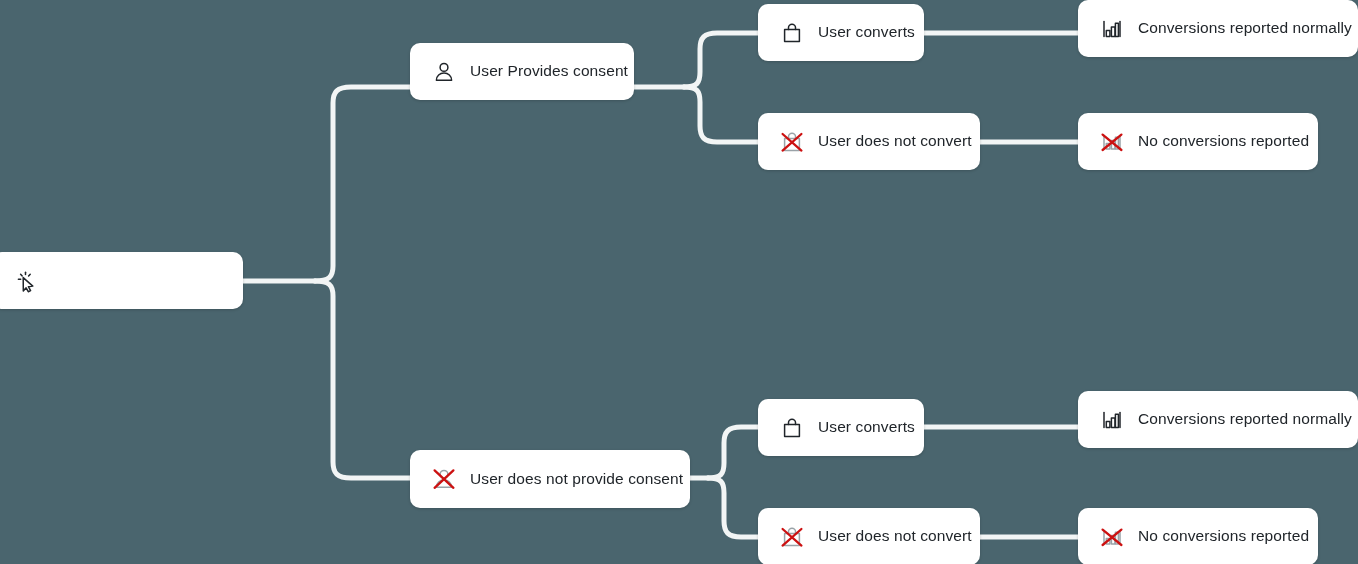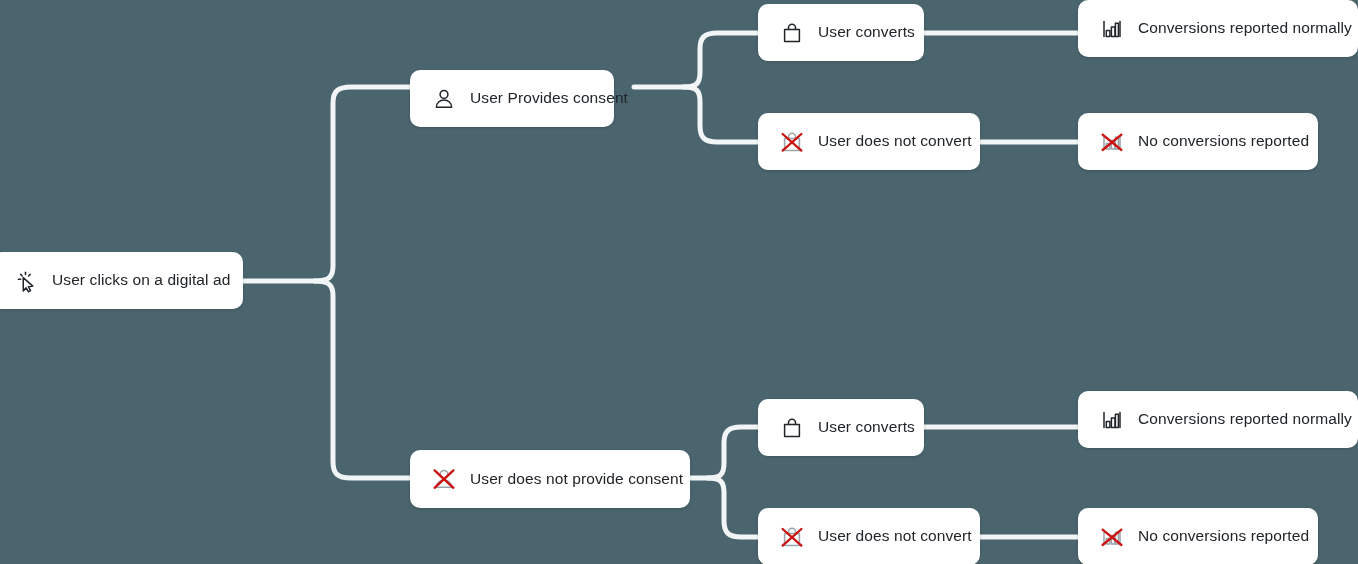--- a/index.html
+++ b/index.html
@@ -81,24 +81,23 @@
   <div class="node" style="left:-8px; top:252px; width:251px; height:57px;">
     <svg class="ico" viewBox="0 0 24 24">
       <g stroke="#20252a" stroke-width="1.5" stroke-linecap="round" fill="none">
         <path d="M11.5 3.3 V5.6"></path>
         <path d="M6.6 5.2 L8.2 6.9"></path>
         <path d="M16.2 5.2 L14.6 6.9"></path>
         <path d="M4.4 10.2 H6.7"></path>
       </g>
       <path d="M9.2 8.6 L18.8 17.1 L14.4 17.7 L16.6 21.6 L14.3 22.7 L12.1 18.8 L9.3 22.0 Z" fill="#ffffff" stroke="#20252a" stroke-width="1.5" stroke-linejoin="round"></path>
     </svg>
-    <span class="lbl">User clicks on a digital ad</span>
-  </div>
-
-  <div class="node" style="left:410px; top:70px; width:204px; height:57px;">
+  </div>
+
+  <div class="node" style="left:410px; top:43px; width:224px; height:57px;">
     <svg class="ico" viewBox="0 0 24 24">
       <circle cx="12" cy="7.4" r="3.9" fill="none" stroke="#20252a" stroke-width="1.5"></circle>
       <path d="M4.4 20.2 C4.4 15.9 7.8 13.0 12 13.0 C16.2 13.0 19.6 15.9 19.6 20.2 Z" fill="none" stroke="#20252a" stroke-width="1.5" stroke-linejoin="round"></path>
     </svg>
     <span class="lbl">User Provides consent</span>
   </div>
 
   <div class="node" style="left:410px; top:450px; width:280px; height:58px;">
     <svg class="ico" viewBox="0 0 24 24">
       <circle cx="12" cy="7.4" r="3.9" fill="none" stroke="#9aa3a8" stroke-width="1.5"></circle>

